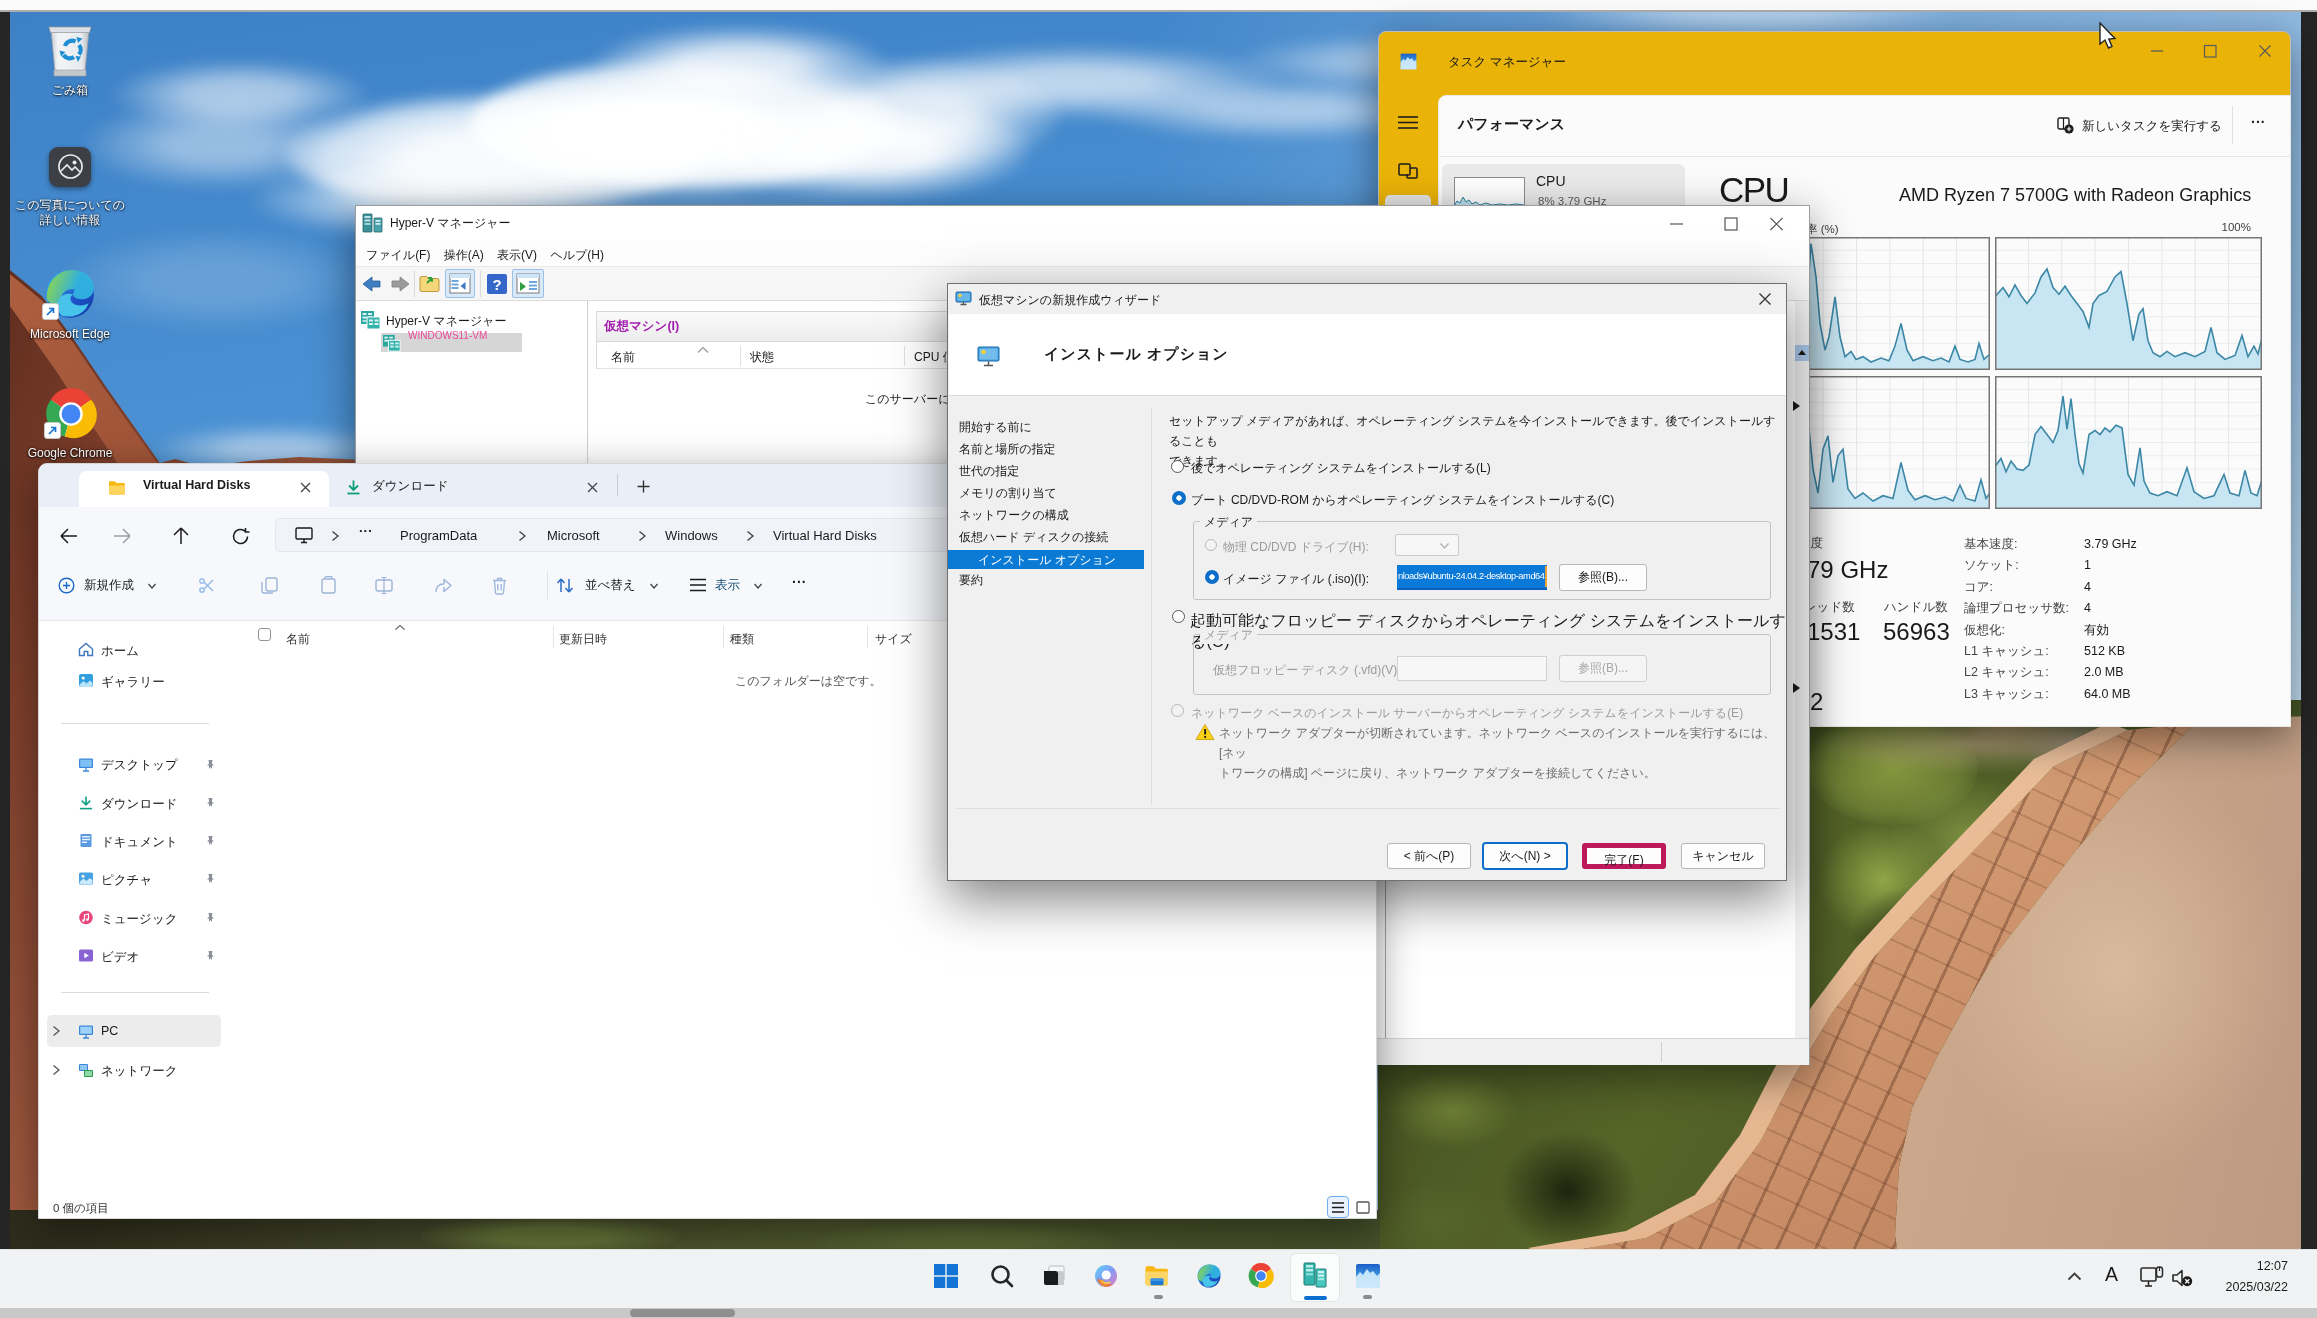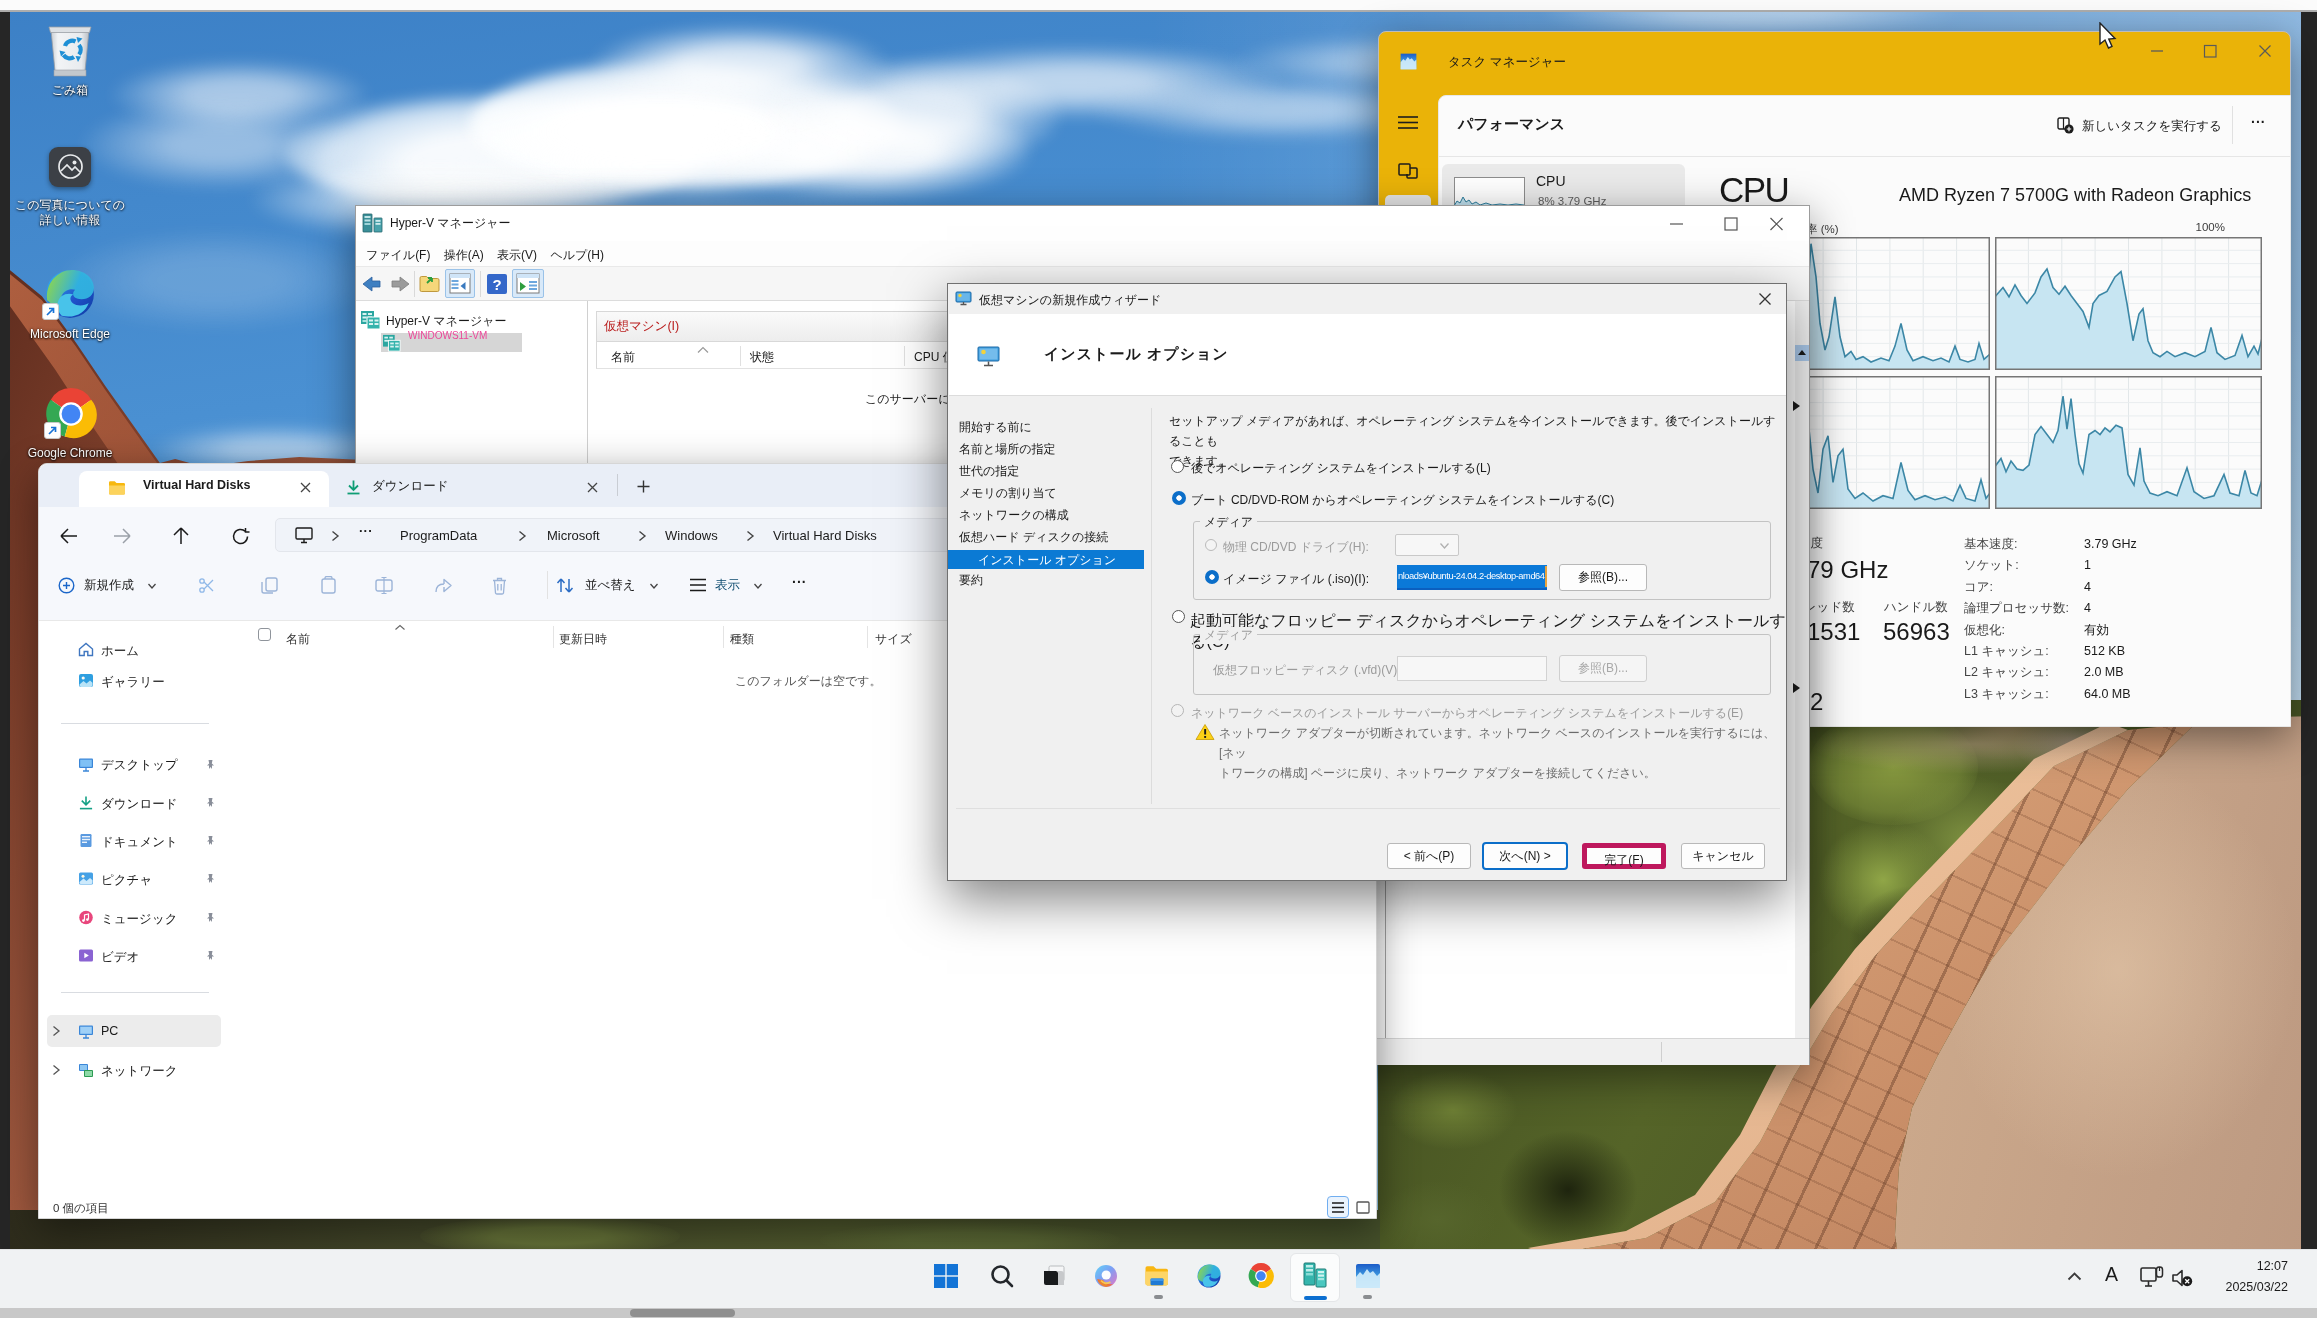--- a/index.html
+++ b/index.html
@@ -199,21 +199,21 @@
  <svg class="abs" style="left:75px;top:145px" width="71" height="30" viewBox="0 0 71 30">
         <rect x="0.5" y="0.5" width="70" height="29" fill="#fff" stroke="#8d8d8d"></rect>
         <path d="M0 29 L3 24 6 26 9 20 12 25 15 23 18 27 22 25 26 28 32 26 38 28 46 27 54 28 62 27 70 28 L70 29 Z" fill="#bfe0ee" stroke="#2f7f9e" stroke-width="1"></path>
       </svg>
  <div class="abs" style="left:157px;top:141px;font-size:14px;color:#1b1b1b">CPU</div>
  <div class="abs" style="left:159px;top:163px;font-size:11.5px;color:#5d5d5d">8% 3.79 GHz</div>
 
  <div class="abs" style="left:340px;top:138px;font-size:35px;letter-spacing:-1.5px;color:#1a1a1a">CPU</div>
  <div class="abs" style="left:520px;top:153px;font-size:18px;color:#1a1a1a">AMD Ryzen 7 5700G with Radeon Graphics</div>
  <div class="abs" style="left:427px;top:190px;font-size:11.5px;color:#3c3c3c">率 (%)</div>
- <div class="abs" style="left:754px;top:189px;width:92px;font-size:11.5px;color:#3c3c3c;text-align:right">100%</div>
+ <div class="abs" style="left:780px;top:189px;width:92px;font-size:11.5px;color:#3c3c3c;text-align:right">100%</div>
 
  <svg id="g-tl" class="abs" style="left:344px;top:205px" width="267" height="133" viewBox="0 0 267 133">
         <line x1="33.4" y1="0" x2="33.4" y2="133" stroke="#e2e7e9" stroke-width="1"></line>
         <line x1="66.8" y1="0" x2="66.8" y2="133" stroke="#e2e7e9" stroke-width="1"></line>
         <line x1="100.1" y1="0" x2="100.1" y2="133" stroke="#e2e7e9" stroke-width="1"></line>
         <line x1="133.5" y1="0" x2="133.5" y2="133" stroke="#e2e7e9" stroke-width="1"></line>
         <line x1="166.9" y1="0" x2="166.9" y2="133" stroke="#e2e7e9" stroke-width="1"></line>
         <line x1="200.2" y1="0" x2="200.2" y2="133" stroke="#e2e7e9" stroke-width="1"></line>
         <line x1="233.6" y1="0" x2="233.6" y2="133" stroke="#e2e7e9" stroke-width="1"></line>
         <line x1="0" y1="13.3" x2="267" y2="13.3" stroke="#e9edef" stroke-width="1"></line>
@@ -389,21 +389,21 @@
         <rect x="8" y="6.5" width="4" height="2" fill="#d8f3f1"></rect>
         <rect x="7" y="7" width="13" height="12" fill="#34b3ac" stroke="#fff" stroke-width="1"></rect>
         <rect x="9" y="9.5" width="4" height="2" fill="#d8f3f1"></rect>
         <rect x="14.5" y="9.5" width="4" height="2" fill="#d8f3f1"></rect>
         <rect x="9" y="13" width="4" height="2" fill="#d8f3f1"></rect>
         <rect x="14.5" y="13" width="4" height="2" fill="#d8f3f1"></rect>
       </svg>
  <div class="abs" style="left:52px;top:124px;font-size:10px;color:#ec4899">WINDOWS11-VM</div>
 
  <div class="abs" style="left:240px;top:105px;width:789px;height:31px;background:linear-gradient(#fafafa,#ededed);border:1px solid #d8d8d8"></div>
- <div class="abs" style="left:248px;top:112px;font-size:12.5px;font-weight:normal;color:#b91c1c">仮想マシン(I)</div>
+ <div class="abs" style="left:248px;top:112px;font-size:12.5px;font-weight:bold;color:#a21caf">仮想マシン(I)</div>
 
  <div class="abs" style="left:240px;top:136px;width:789px;height:27px;background:#fff;border-bottom:1px solid #e2e2e2;border-left:1px solid #d8d8d8"></div>
  <div class="abs" style="left:255px;top:143px;font-size:12px;color:#1a1a1a">名前</div>
  <svg class="abs" style="left:340px;top:140px" width="14" height="8" viewBox="0 0 14 8">
         <path d="M2 6.5 L7 1.5 L12 6.5" fill="none" stroke="#9a9a9a" stroke-width="1.2"></path>
       </svg>
  <div class="abs" style="left:384px;top:140px;width:1px;height:20px;background:#e0e0e0"></div>
  <div class="abs" style="left:394px;top:143px;font-size:12px;color:#1a1a1a">状態</div>
  <div class="abs" style="left:548px;top:140px;width:1px;height:20px;background:#e0e0e0"></div>
  <div class="abs" style="left:558px;top:143px;font-size:12px;color:#1a1a1a">CPU 使用率</div>

